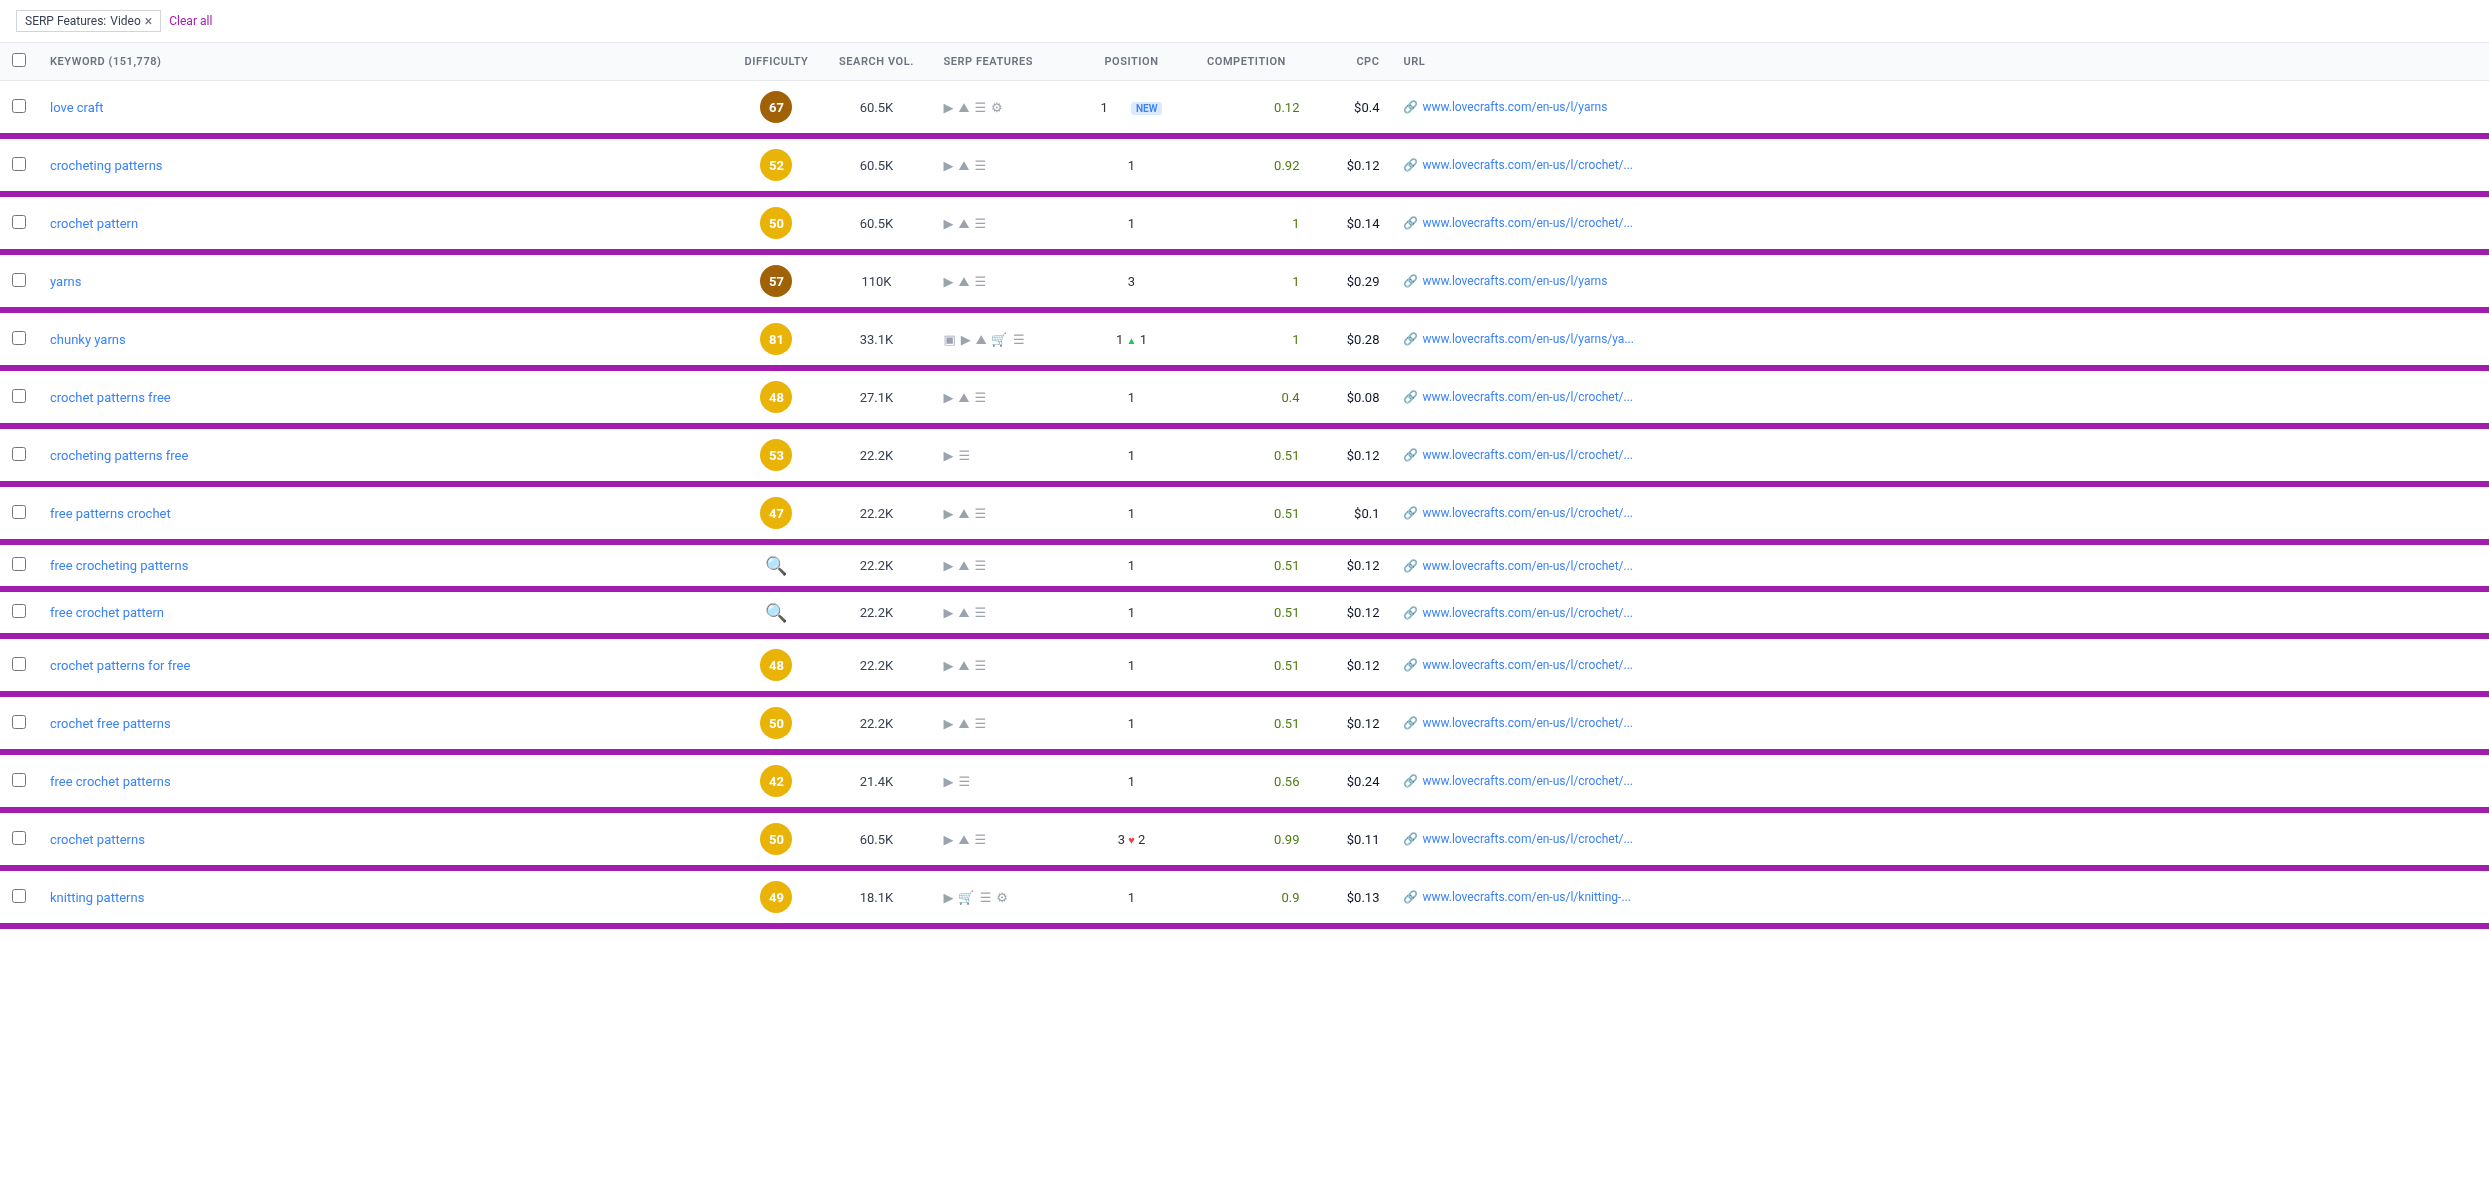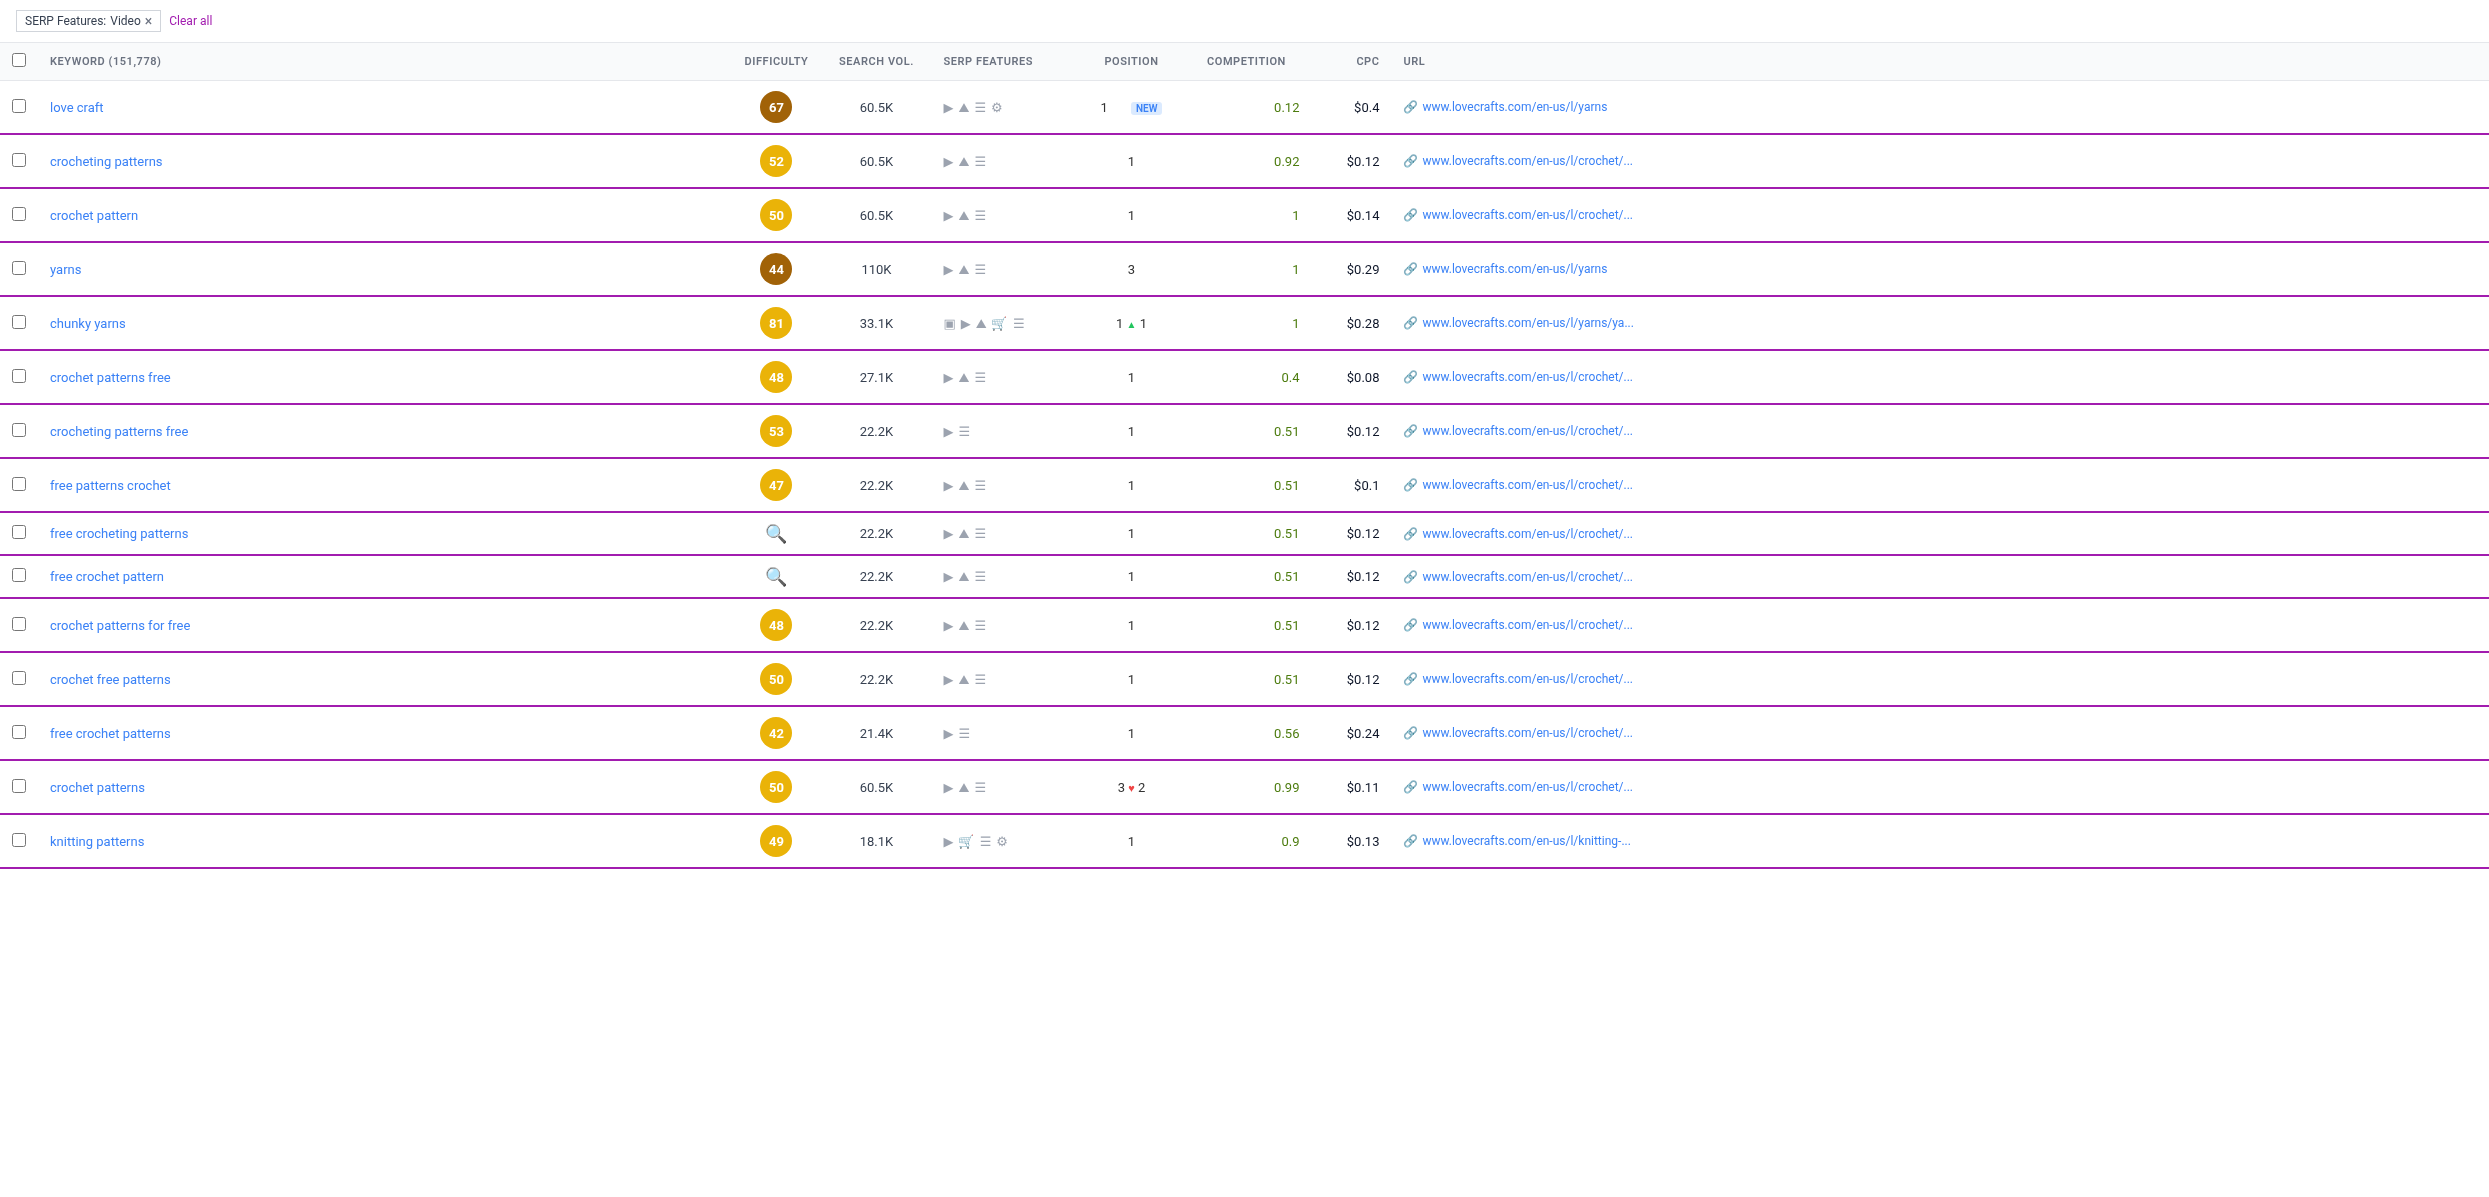--- a/index.html
+++ b/index.html
@@ -53,21 +53,21 @@
       font-size: 11px;
       font-weight: 600;
       color: #6b7280;
       text-transform: uppercase;
       letter-spacing: 0.05em;
       white-space: nowrap;
     }
     thead th.center { text-align: center; }
     thead th.right { text-align: right; }
     tbody tr {
-      border-bottom: 2px solid #a21caf;
+      border-bottom: 6px solid #a21caf;
     }
     tbody td {
       padding: 10px 12px;
       vertical-align: middle;
     }
     .checkbox-cell {
       width: 36px;
       text-align: center;
     }
     .keyword-cell {
@@ -258,21 +258,21 @@
         <td class="position-cell">1</td>
         <td class="competition-cell">1</td>
         <td class="cpc-cell">$0.14</td>
         <td class="url-cell">
           <a class="url-link" href="#"><span class="url-icon">🔗</span>www.lovecrafts.com/en-us/l/crochet/...</a>
         </td>
       </tr>
       <tr>
         <td class="checkbox-cell"><input type="checkbox" style=""></td>
         <td class="keyword-cell"><a class="keyword-link" href="#">yarns</a></td>
-        <td class="difficulty-cell"><span class="diff-badge diff-orange">44</span></td>
+        <td class="difficulty-cell"><span class="diff-badge diff-orange">57</span></td>
         <td class="search-vol-cell">110K</td>
         <td class="serp-cell">
           <div class="serp-icons">
             <span class="serp-icon" title="video">▶</span>
             <span class="serp-icon" title="image">⛰</span>
             <span class="serp-icon" title="list">☰</span>
           </div>
         </td>
         <td class="position-cell">3</td>
         <td class="competition-cell">1</td>

